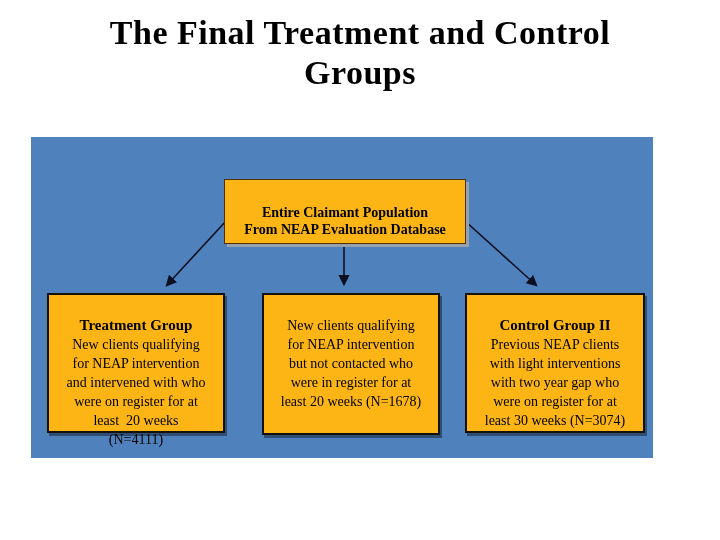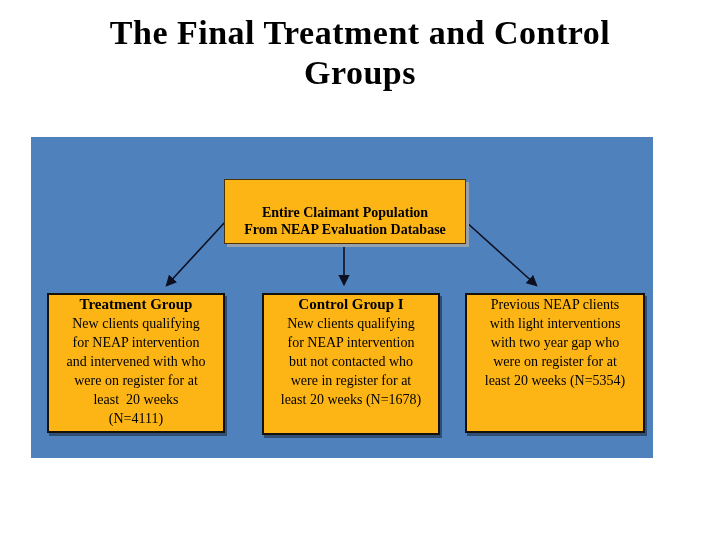--- a/index.html
+++ b/index.html
@@ -66,21 +66,21 @@
     font-weight: bold;
     font-size: 14px;
     line-height: 17px;
     white-space: pre-wrap;
   }
   .child-box {
     top: 293px;
     height: 140px;
     border: 2px solid #14100c;
     box-shadow: 2px 3px 0 rgba(24, 34, 56, 0.55);
-    padding-top: 0;
+    padding-top: 21px;
   }
   .box-treatment { left: 47px;  width: 178px; }
   .box-control1  { left: 262px; width: 178px; height: 142px; }
   .box-control2  { left: 465px; width: 180px; }
   .box-title {
     font-weight: bold;
     font-size: 15px;
     line-height: 19px;
     white-space: pre-wrap;
   }
@@ -120,29 +120,29 @@
     <div class="box-title">Treatment Group</div>
     <div class="box-body">New clients qualifying
 for NEAP intervention
 and intervened with who
 were on register for at
 least  20 weeks
 (N=4111)</div>
   </div>
 
   <div class="gold-box child-box box-control1">
-    <div class="box-title">Control Group I</div>
     <div class="box-body">New clients qualifying
 for NEAP intervention
 but not contacted who
 were in register for at
 least 20 weeks (N=1678)</div>
   </div>
 
   <div class="gold-box child-box box-control2">
+    <div class="box-title">Control Group II</div>
     <div class="box-body">Previous NEAP clients
 with light interventions
 with two year gap who
 were on register for at
-least 20 weeks (N=5354)</div>
+least 30 weeks (N=3074)</div>
   </div>
 
 </div>
 
 </body></html>

